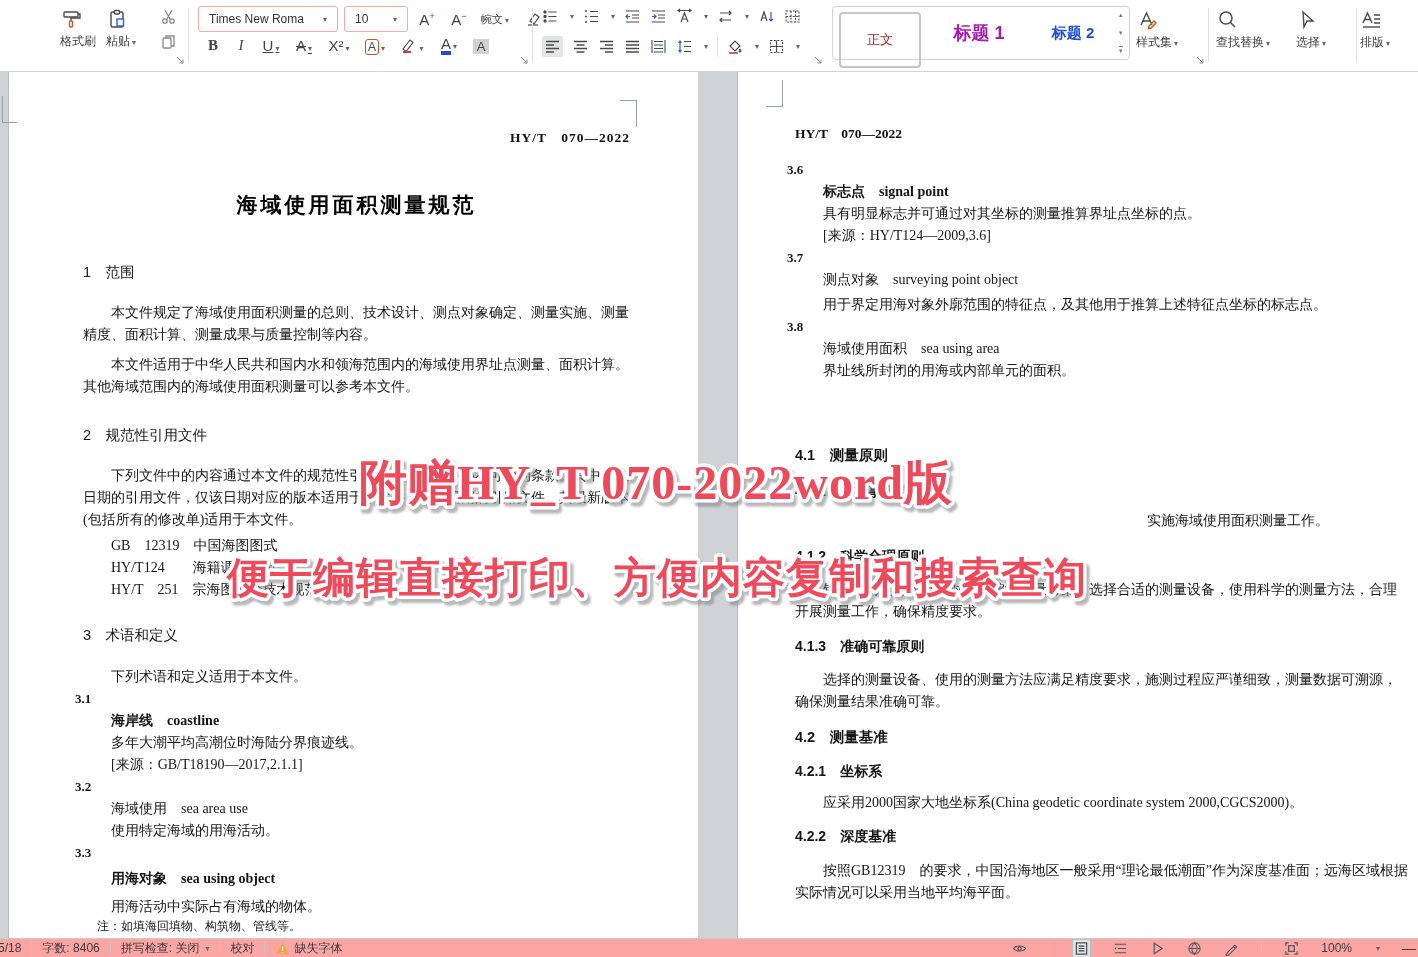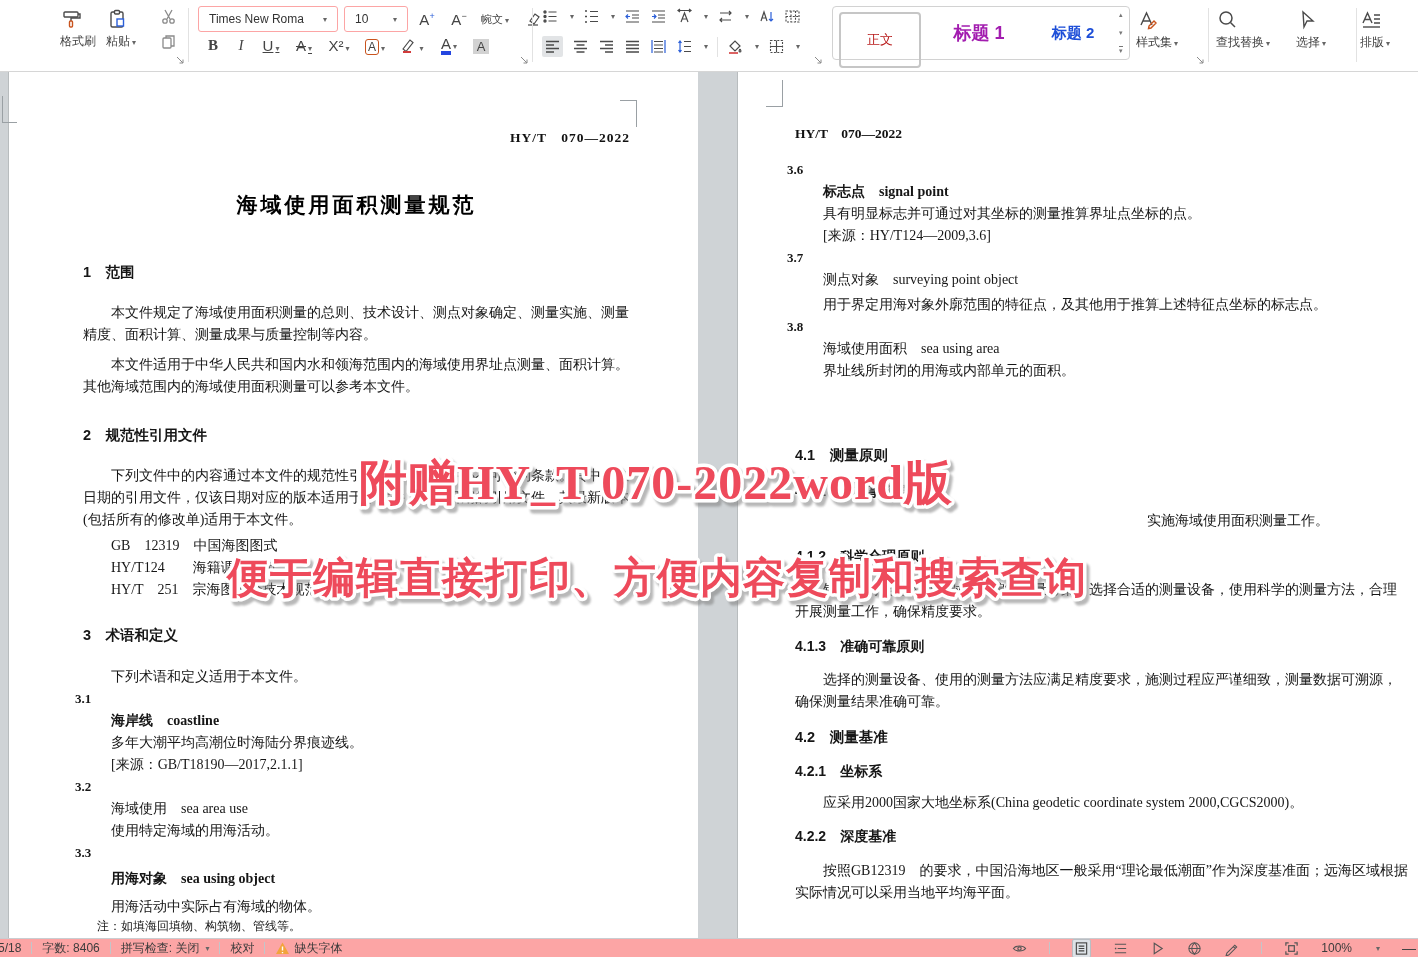--- a/index.html
+++ b/index.html
@@ -22,21 +22,21 @@
   .stylechip{display:flex;align-items:center;justify-content:center;height:100%;}
   
   .doc{position:absolute;top:72px;left:0;right:0;bottom:18px;background:#cfd3d6;overflow:hidden;}
   .page{position:absolute;top:0;bottom:0;background:#fff;box-sizing:border-box;overflow:hidden;}
   .page-left{left:8px;width:690px;padding:57px 68px 0 74px;border-left:1px solid #b8bcbe;}
   .page-right{left:737px;right:0;padding:53px 10px 0 58px;box-shadow:inset 1px 0 0 #b8bcbe;}
   .hdr{font-family:"Liberation Serif","DejaVu Serif",serif;font-weight:bold;font-size:13.5px;color:#111;}
   .hdr-r{text-align:right;letter-spacing:1px;}
   .doctitle{font-size:21px;font-weight:bold;color:#000;text-align:center;letter-spacing:3px;margin-top:44px;}
   .blk{font-size:14px;color:#161616;line-height:22px;}
-  .h1{font-weight:bold;font-family:"Liberation Sans","DejaVu Sans",sans-serif;font-size:14.5px;}
+  .h1{font-weight:normal;font-family:"Liberation Sans","DejaVu Sans",sans-serif;font-size:14.5px;}
   .h2{font-weight:bold;font-family:"Liberation Sans","DejaVu Sans",sans-serif;font-size:14.5px;}
   .h3{font-weight:bold;font-family:"Liberation Sans","DejaVu Sans",sans-serif;font-size:14px;}
   .p{font-family:"Liberation Serif","DejaVu Serif",serif;text-indent:28px;}
   .def{font-family:"Liberation Serif","DejaVu Serif",serif;text-indent:28px;}
   .src{font-family:"Liberation Serif","DejaVu Serif",serif;text-indent:28px;}
   .refline{font-family:"Liberation Serif","DejaVu Serif",serif;margin-left:28px;}
   .num{font-family:"Liberation Serif","DejaVu Serif",serif;font-weight:bold;font-size:13px;margin-left:-8px;}
   .term{font-weight:bold;font-family:"Liberation Serif","DejaVu Serif",serif;margin-left:28px;}
   .term-n{font-family:"Liberation Serif","DejaVu Serif",serif;margin-left:28px;}
   .note{font-family:"Liberation Serif","DejaVu Serif",serif;font-size:12px;line-height:16px;margin-left:14px;}

